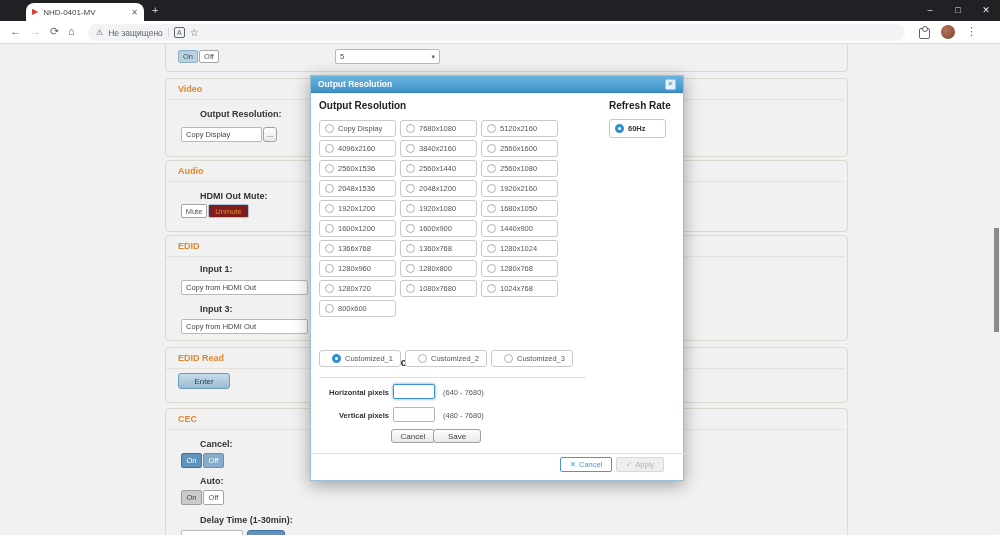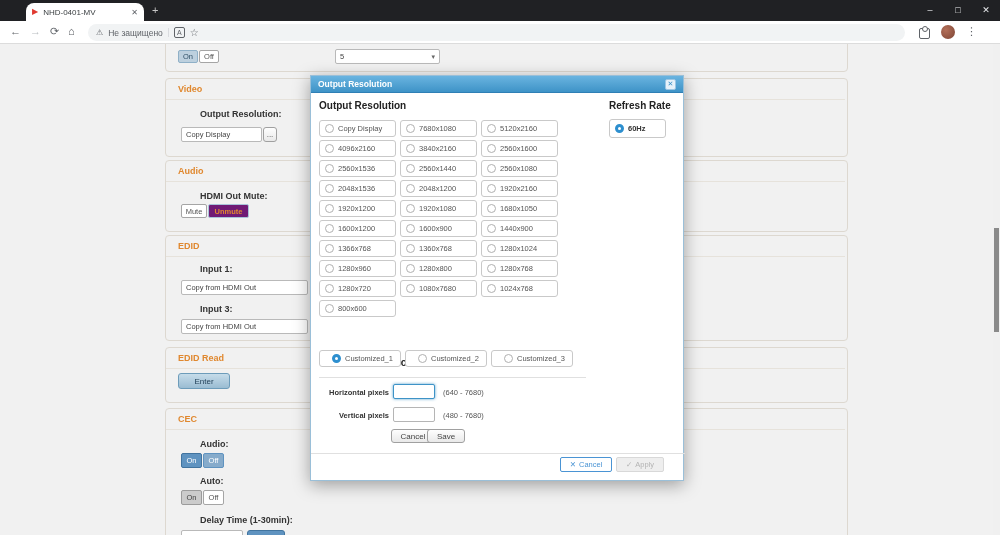--- a/index.html
+++ b/index.html
@@ -30,21 +30,21 @@
   .page{position:absolute;left:0;top:44px;width:1000px;height:491px;background:#f1f1f1;overflow:hidden;}
   .panel{position:absolute;border:1px solid #ddd8d0;border-radius:4px;}
   .sec-header{position:absolute;color:#e0882f;font-size:9px;font-weight:bold;}
   .sec-div{position:absolute;border-top:1px solid #e6e2db;height:0;}
   .f-label{position:absolute;font-size:9px;font-weight:bold;color:#333;white-space:nowrap;}
   .toggle{position:absolute;display:flex;align-items:center;justify-content:center;font-size:7.5px;border:1px solid #a5a5a5;border-radius:2px;background:#fff;color:#555;box-sizing:border-box;}
   .t-muted{background:#bdd0de;border-color:#8fb0c7;color:#2f4f66;}
   .t-blue{background:#5f93c0;border-color:#41749f;color:#fff;}
   .t-blue2{background:#86abcb;border-color:#5f93c0;color:#fff;}
   .t-gray{background:#cbcbcb;border-color:#9b9b9b;color:#444;}
-  .t-orange{background:#701a75;border-color:#a9c4da;color:#e0882f;font-weight:bold;}
+  .t-orange{background:#7f1d1d;border-color:#a9c4da;color:#e0882f;font-weight:normal;}
   .field{position:absolute;background:#fff;border:1px solid #b9b9b9;border-radius:2px;font-size:7.5px;color:#444;display:flex;align-items:center;padding:0 4px;box-sizing:border-box;white-space:nowrap;overflow:hidden;}
   .field .arrow{margin-left:auto;color:#666;font-size:7px;}
   .btn{position:absolute;border:1px solid #a0a0a0;background:linear-gradient(#fefefe,#e9e9e9);border-radius:3px;font-size:8px;color:#444;display:flex;align-items:center;justify-content:center;box-sizing:border-box;}
   .btn-enter{background:linear-gradient(#c6dcea,#9abcd2);border:1px solid #6d9cba;color:#23425a;}
   .btn-cut{background:#5f93c0;border:1px solid #41749f;}
   
   .dialog{position:absolute;background:#fff;border:1px solid #9abfd8;box-shadow:0 4px 16px rgba(0,0,0,.35);z-index:10;box-sizing:border-box;}
   .d-header{position:absolute;left:0;top:0;right:0;height:17px;background:linear-gradient(#6ab4e0,#3e93c7);border-bottom:1px solid #2f7fb5;display:flex;align-items:center;padding:0 7px;box-sizing:border-box;}
   .d-title{font-size:8.5px;font-weight:bold;color:#fff;flex:1;}
   .d-close{width:11px;height:11px;background:#e8f2fa;border:1px solid #9cc6e4;border-radius:2px;color:#3e93c7;font-size:7px;display:flex;align-items:center;justify-content:center;box-sizing:border-box;}
@@ -145,21 +145,21 @@
     </div>
 
     <div class="panel" style="left:165px;top:303px;width:681px;height:54px;"></div>
     <div class="sec-header" style="left:178px;top:309px;">EDID Read</div>
     <div class="sec-div" style="left:166px;top:324px;width:679px;"></div>
     <div class="btn btn-enter" style="left:178px;top:329px;width:52px;height:16px;">Enter</div>
 
     <div class="panel" style="left:165px;top:364px;width:681px;height:170px;"></div>
     <div class="sec-header" style="left:178px;top:370px;">CEC</div>
     <div class="sec-div" style="left:166px;top:385px;width:679px;"></div>
-    <div class="f-label" style="left:200px;top:395px;">Audio:</div>
+    <div class="f-label" style="left:200px;top:395px;">Cancel:</div>
     <div class="toggle t-blue" style="left:181px;top:409px;width:21px;height:15px;">On</div>
     <div class="toggle t-blue2" style="left:203px;top:409px;width:21px;height:15px;">Off</div>
     <div class="f-label" style="left:200px;top:432px;">Auto:</div>
     <div class="toggle t-gray" style="left:181px;top:446px;width:21px;height:15px;">On</div>
     <div class="toggle" style="left:203px;top:446px;width:21px;height:15px;">Off</div>
     <div class="f-label" style="left:200px;top:471px;">Delay Time (1-30min):</div>
     <div class="field" style="left:181px;top:486px;width:62px;height:15px;"></div>
     <div class="btn btn-cut" style="left:247px;top:486px;width:38px;height:15px;"></div>
   </div>
 
@@ -309,21 +309,21 @@
 
     <div class="p-lbl" style="left:8px;top:312px;">Horizontal pixels</div>
     <input class="inp focus" style="left: 82px; top: 308px; width: 42px; height: 15px;" value="">
     <div class="p-range" style="left:132px;top:312px;">(640 - 7680)</div>
 
     <div class="p-lbl" style="left:8px;top:335px;text-align:right;">Vertical pixels</div>
     <input class="inp" style="left: 82px; top: 331px; width: 42px; height: 15px;" value="">
     <div class="p-range" style="left:132px;top:335px;">(480 - 7680)</div>
 
     <div class="btn" style="left:80px;top:353px;width:44px;height:14px;">Cancel</div>
-    <div class="btn" style="left:116px;top:353px;width:38px;height:14px;">Save</div>
+    <div class="btn" style="left:122px;top:353px;width:48px;height:14px;">Save</div>
 
     <div class="hr2" style="left:0;top:377px;width:374px;"></div>
     <div class="btn-cancel-f" style="left:249px;top:381px;width:52px;height:15px;">
       <span>✕</span>
       <span>Cancel</span>
     </div>
     <div class="btn-apply-f" style="left:305px;top:381px;width:48px;height:15px;">
       <span>✓</span>
       <span>Apply</span>
     </div>

